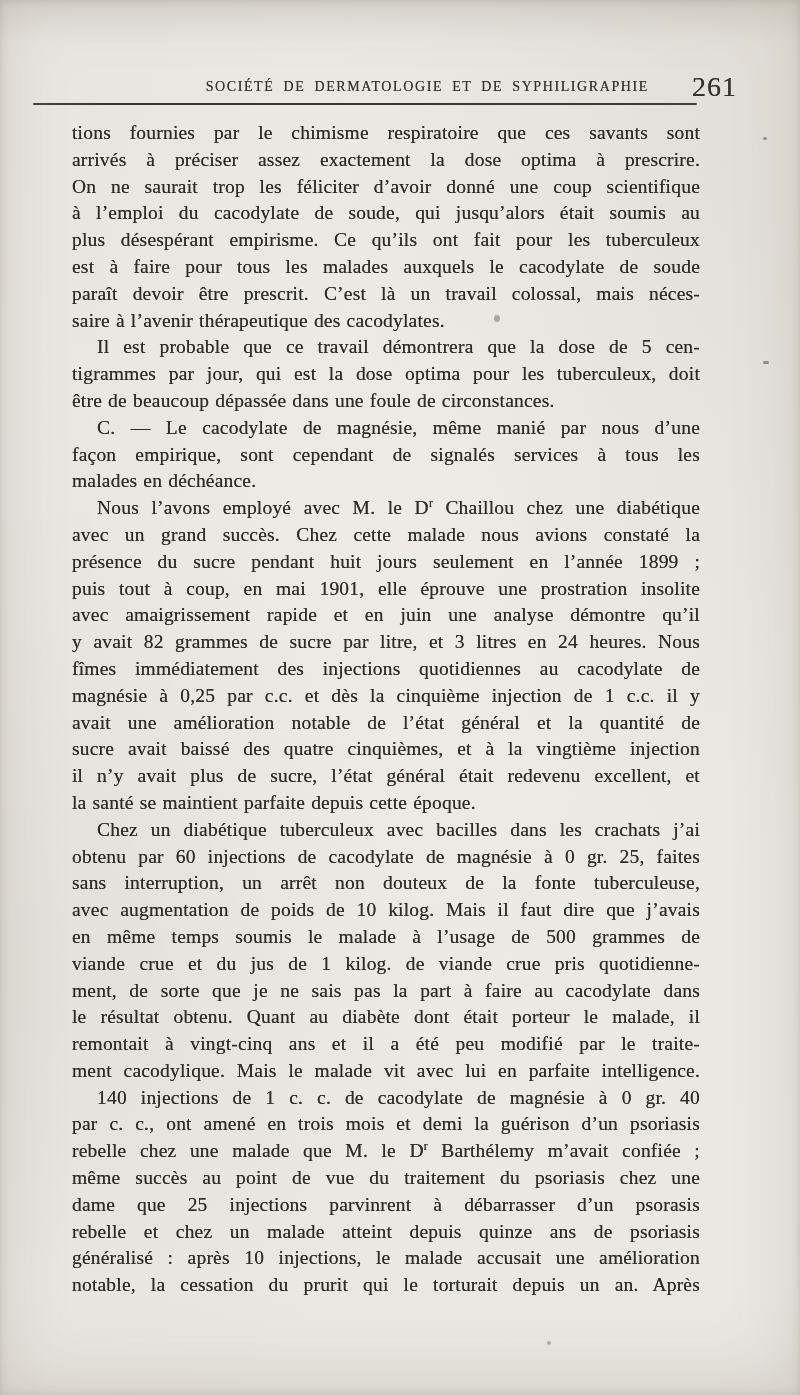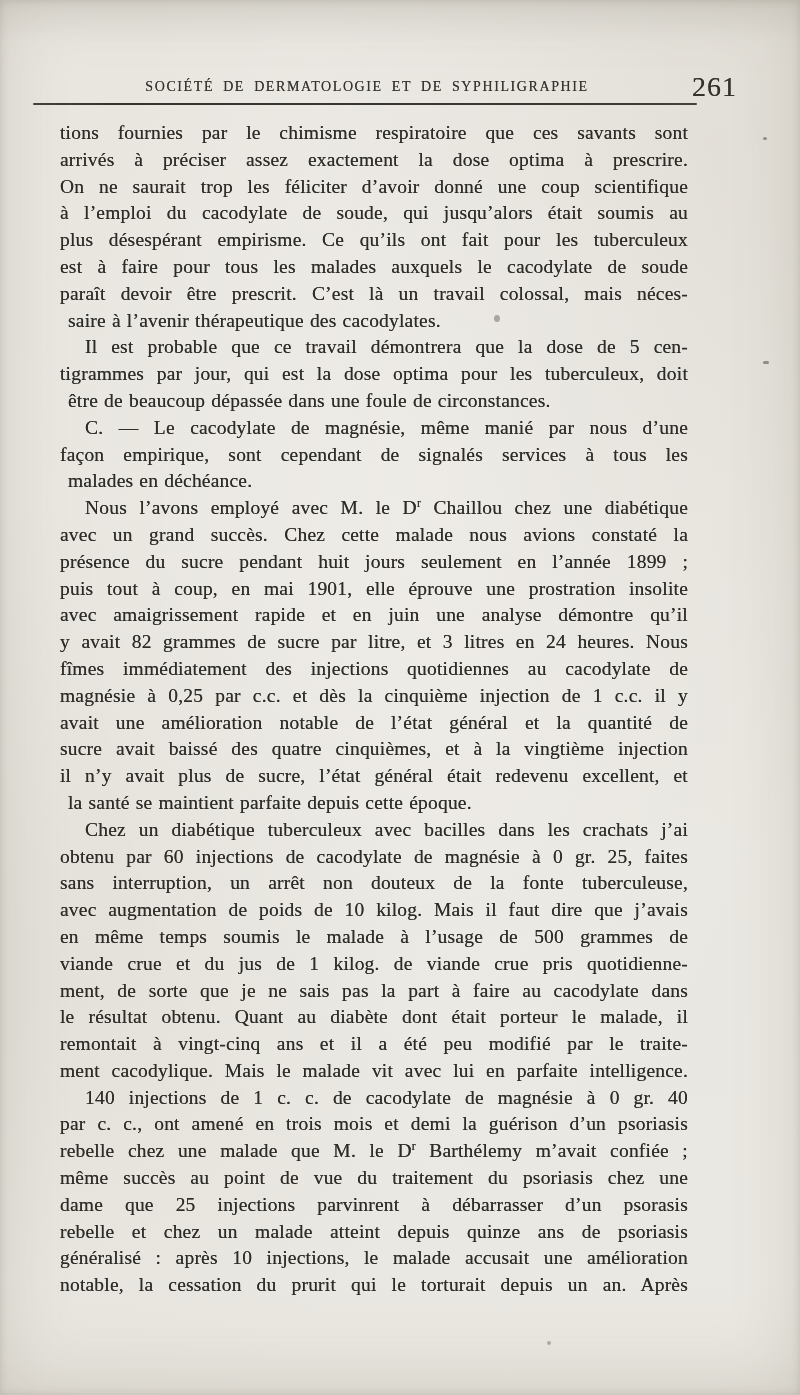--- a/index.html
+++ b/index.html
@@ -23,24 +23,24 @@
 
   .header-row {
     position: absolute;
     top: 74px;
     left: 33px;
     width: 704px;
     height: 26px;
   }
   .header-title {
     position: absolute;
-    left: 64px;
+    left: 76px;
     width: 540px;
     top: 5px;
-    text-align: center;
+    text-align: right;
     font-size: 14px;
     letter-spacing: 1.6px;
     word-spacing: 4px;
     color: #36342f;
     white-space: nowrap;
     text-shadow: 0 0 0.5px rgba(54,52,47,0.75);
   }
   .page-number {
     position: absolute;
     right: 0;
@@ -56,35 +56,35 @@
     left: 33px;
     width: 664px;
     height: 2px;
     background: linear-gradient(90deg, #45423c, #36342f 12%, #3b3933 88%, #45423c);
     border-radius: 1px;
   }
 
   .body-text {
     position: absolute;
     top: 120px;
-    left: 60px;
+    left: 72px;
     width: 628px;
     font-size: 19.5px;
     line-height: 26.8px;
     letter-spacing: 0.2px;
     word-spacing: 1px;
     text-shadow: 0 0 0.6px rgba(50,47,42,0.8);
   }
   .line {
     height: 26.8px;
     overflow: hidden;
     text-align: justify;
     text-align-last: justify;
   }
-  .line.para-end { text-align-last: left; margin-left: 8px; }
+  .line.para-end { text-align-last: left; }
   .line.indent { text-indent: 25px; }
   .line sup { font-size: 0.6em; line-height: 0; vertical-align: super; }
 
   .speck {
     position: absolute;
     background: rgba(62, 59, 53, 0.5);
     border-radius: 50%;
   }
   .speck.s1 { left: 763px; top: 137px; width: 4px; height: 3px; }
   .speck.s2 { left: 494px; top: 315px; width: 6px; height: 7px; background: rgba(90,86,78,0.45); }

